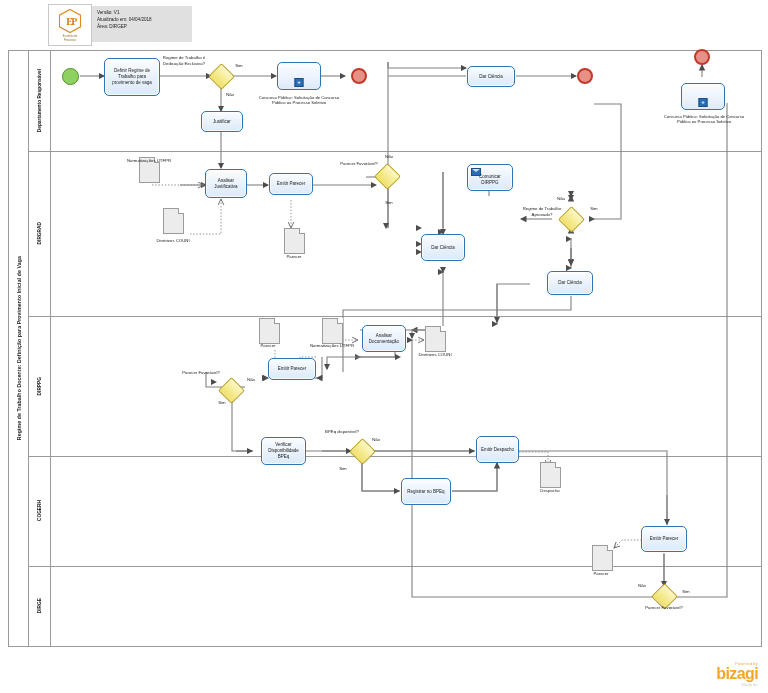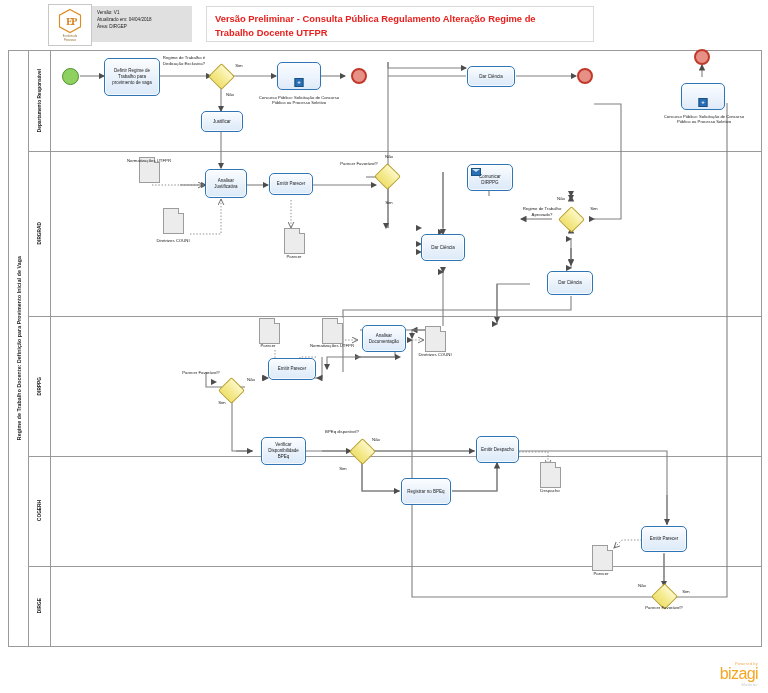--- a/index.html
+++ b/index.html
@@ -63,21 +63,21 @@
   .doc:after{content:"";position:absolute;right:-1px;top:-1px;width:5px;height:5px;
              background:#fff;border-left:1px solid #9c9c9c;border-bottom:1px solid #9c9c9c;}
   .doclabel{position:absolute;text-align:center;font-size:4.3px;line-height:1.3;color:#1b1b1b;}
 
   .flowlabel{position:absolute;font-size:4.3px;line-height:1.3;color:#1b1b1b;text-align:center;}
   .caption{position:absolute;text-align:center;font-size:4.2px;line-height:1.3;color:#1b1b1b;}
 
   
   #bizagi{position:absolute;right:10px;bottom:6px;text-align:right;}
   #bizagi .pw{font-size:4px;color:#f0a955;letter-spacing:.2px;}
-  #bizagi .bz{font-size:16px;color:#f5a623;font-weight:normal;letter-spacing:-.6px;line-height:1;}
+  #bizagi .bz{font-size:16px;color:#f5a623;font-weight:bold;letter-spacing:-.6px;line-height:1;}
   #bizagi .md{font-size:4px;color:#c9c9c9;letter-spacing:.3px;}
 </style>
 </head>
 <body>
 
 <div id="header">
 
   <div id="logo-box">
     <div id="logo-hex">
       <svg width="26" height="26" viewBox="0 0 26 26">
@@ -91,24 +91,20 @@
       <div>Processos</div>
     </div>
   </div>
 
   <div id="version-box">
     <div>Versão: V1</div>
     <div>Atualizado em: 04/04/2018</div>
     <div>Área: DIRGEP</div>
   </div>
 
-  <div id="title-box">
-    <span>Versão Preliminar  - Consulta Pública Regulamento Alteração Regime de</span>
-    <span>Trabalho Docente UTFPR</span>
-  </div>
 </div>
 
 <div id="pool">
 
   <div id="pool-label">
     <span>Regime de Trabalho Docente: Definição para Provimento Inicial de Vaga</span>
   </div>
 
   <div id="lanes">
 

